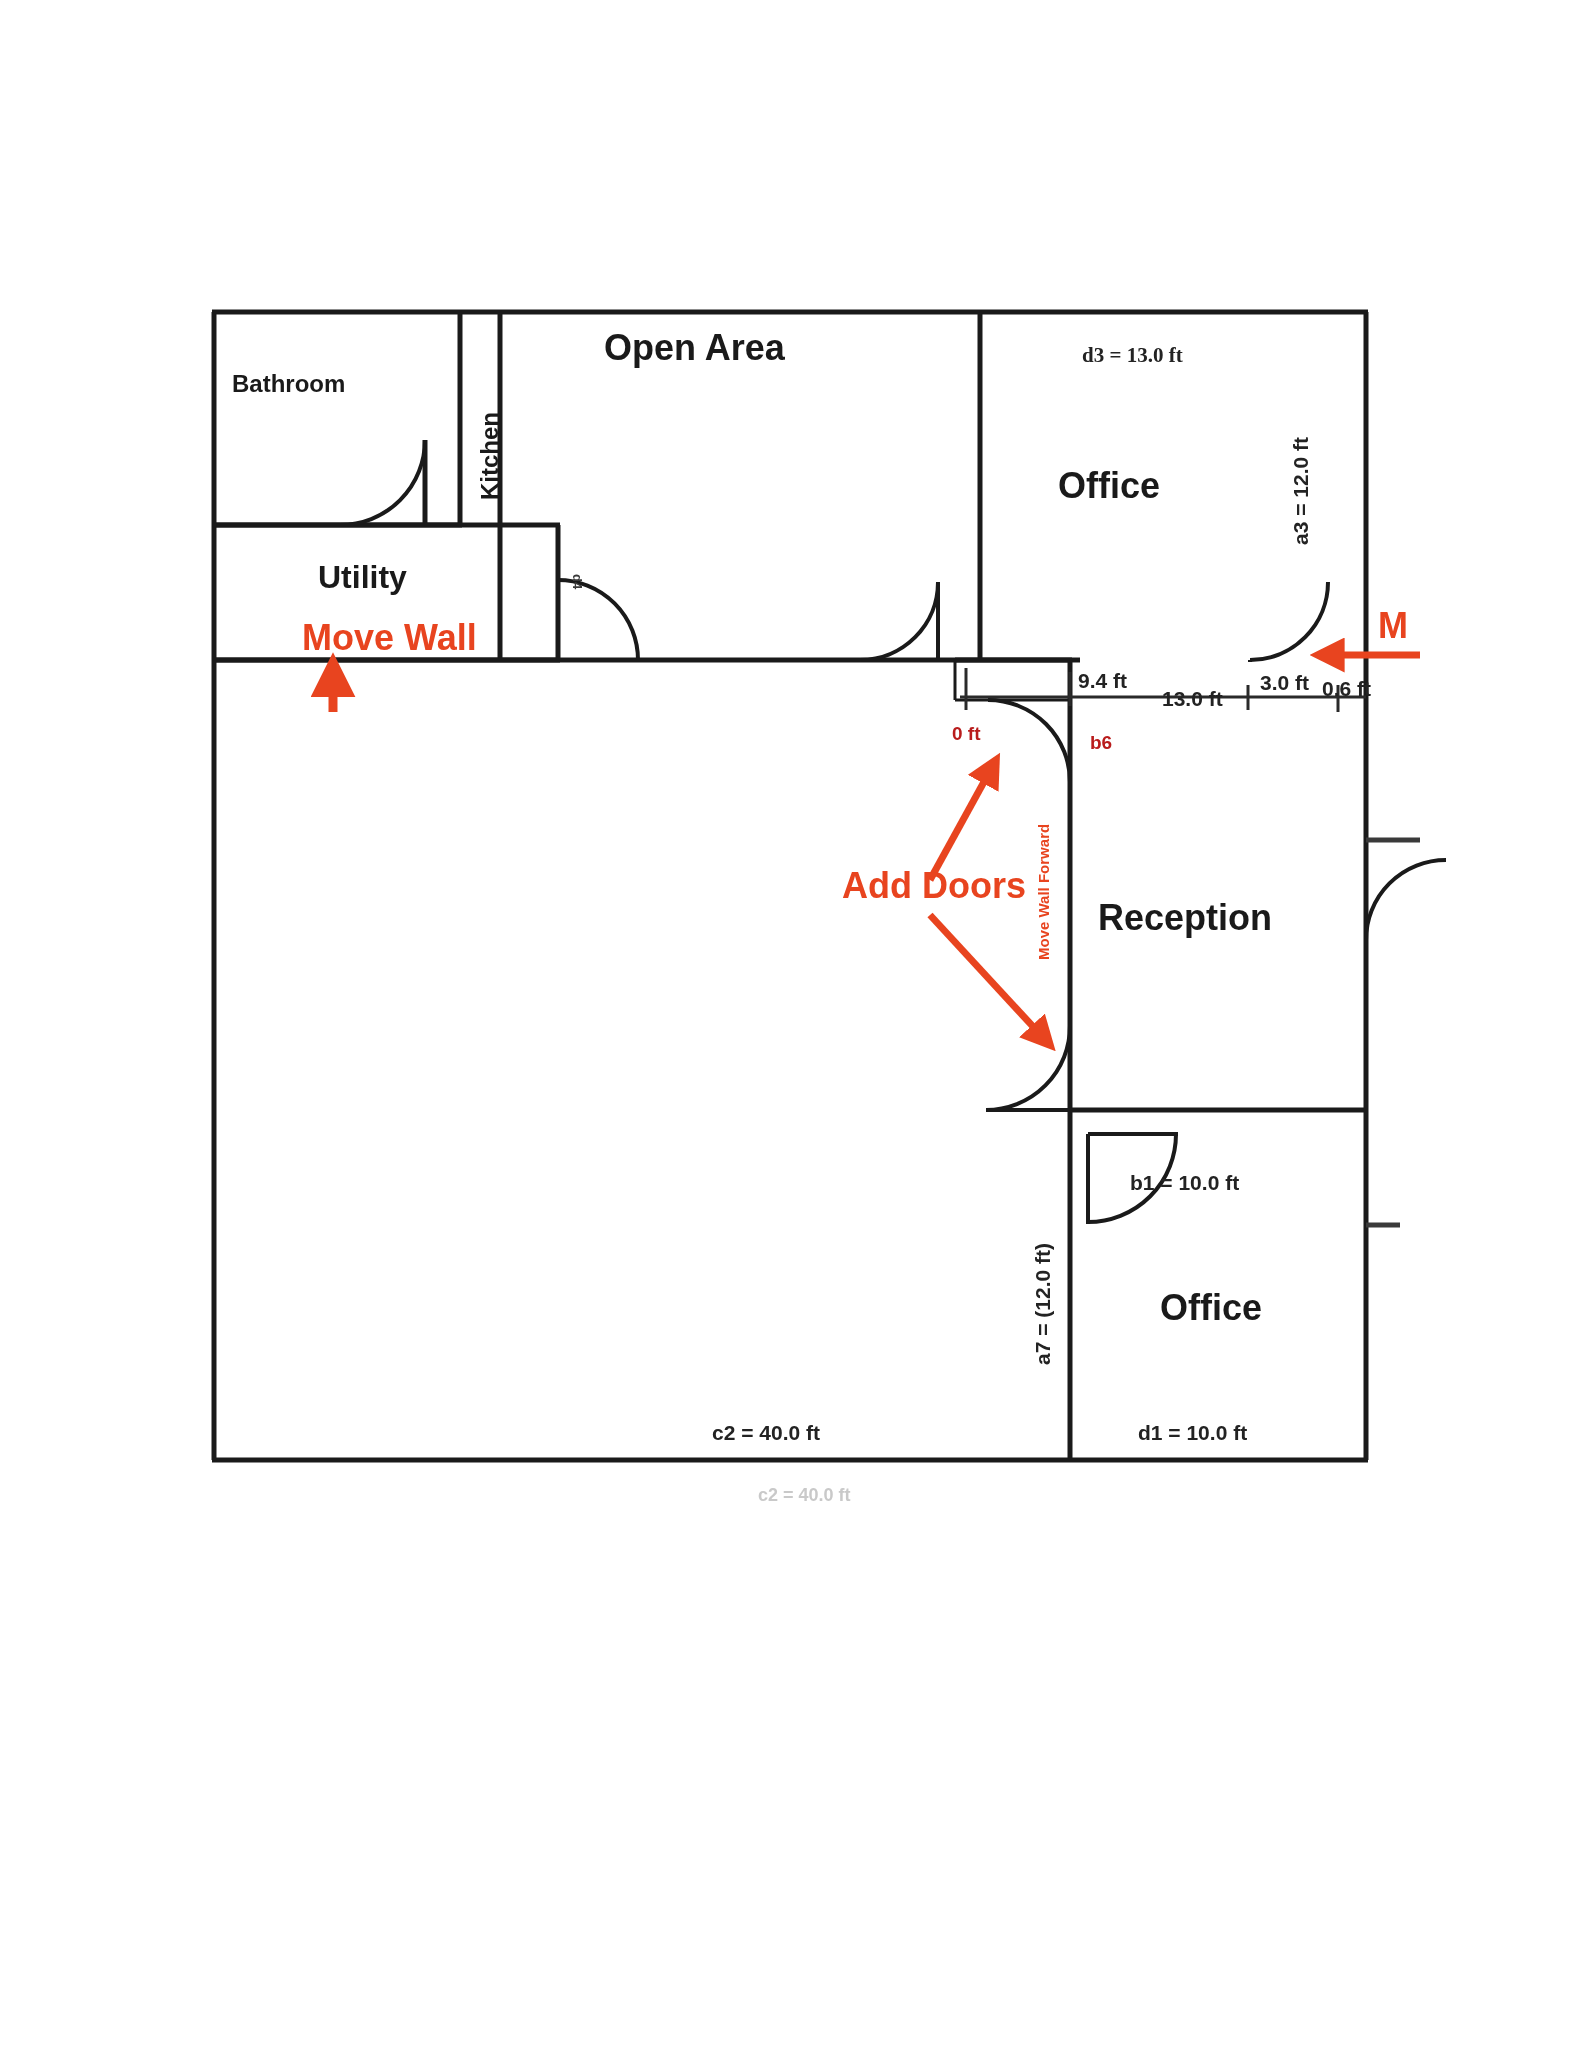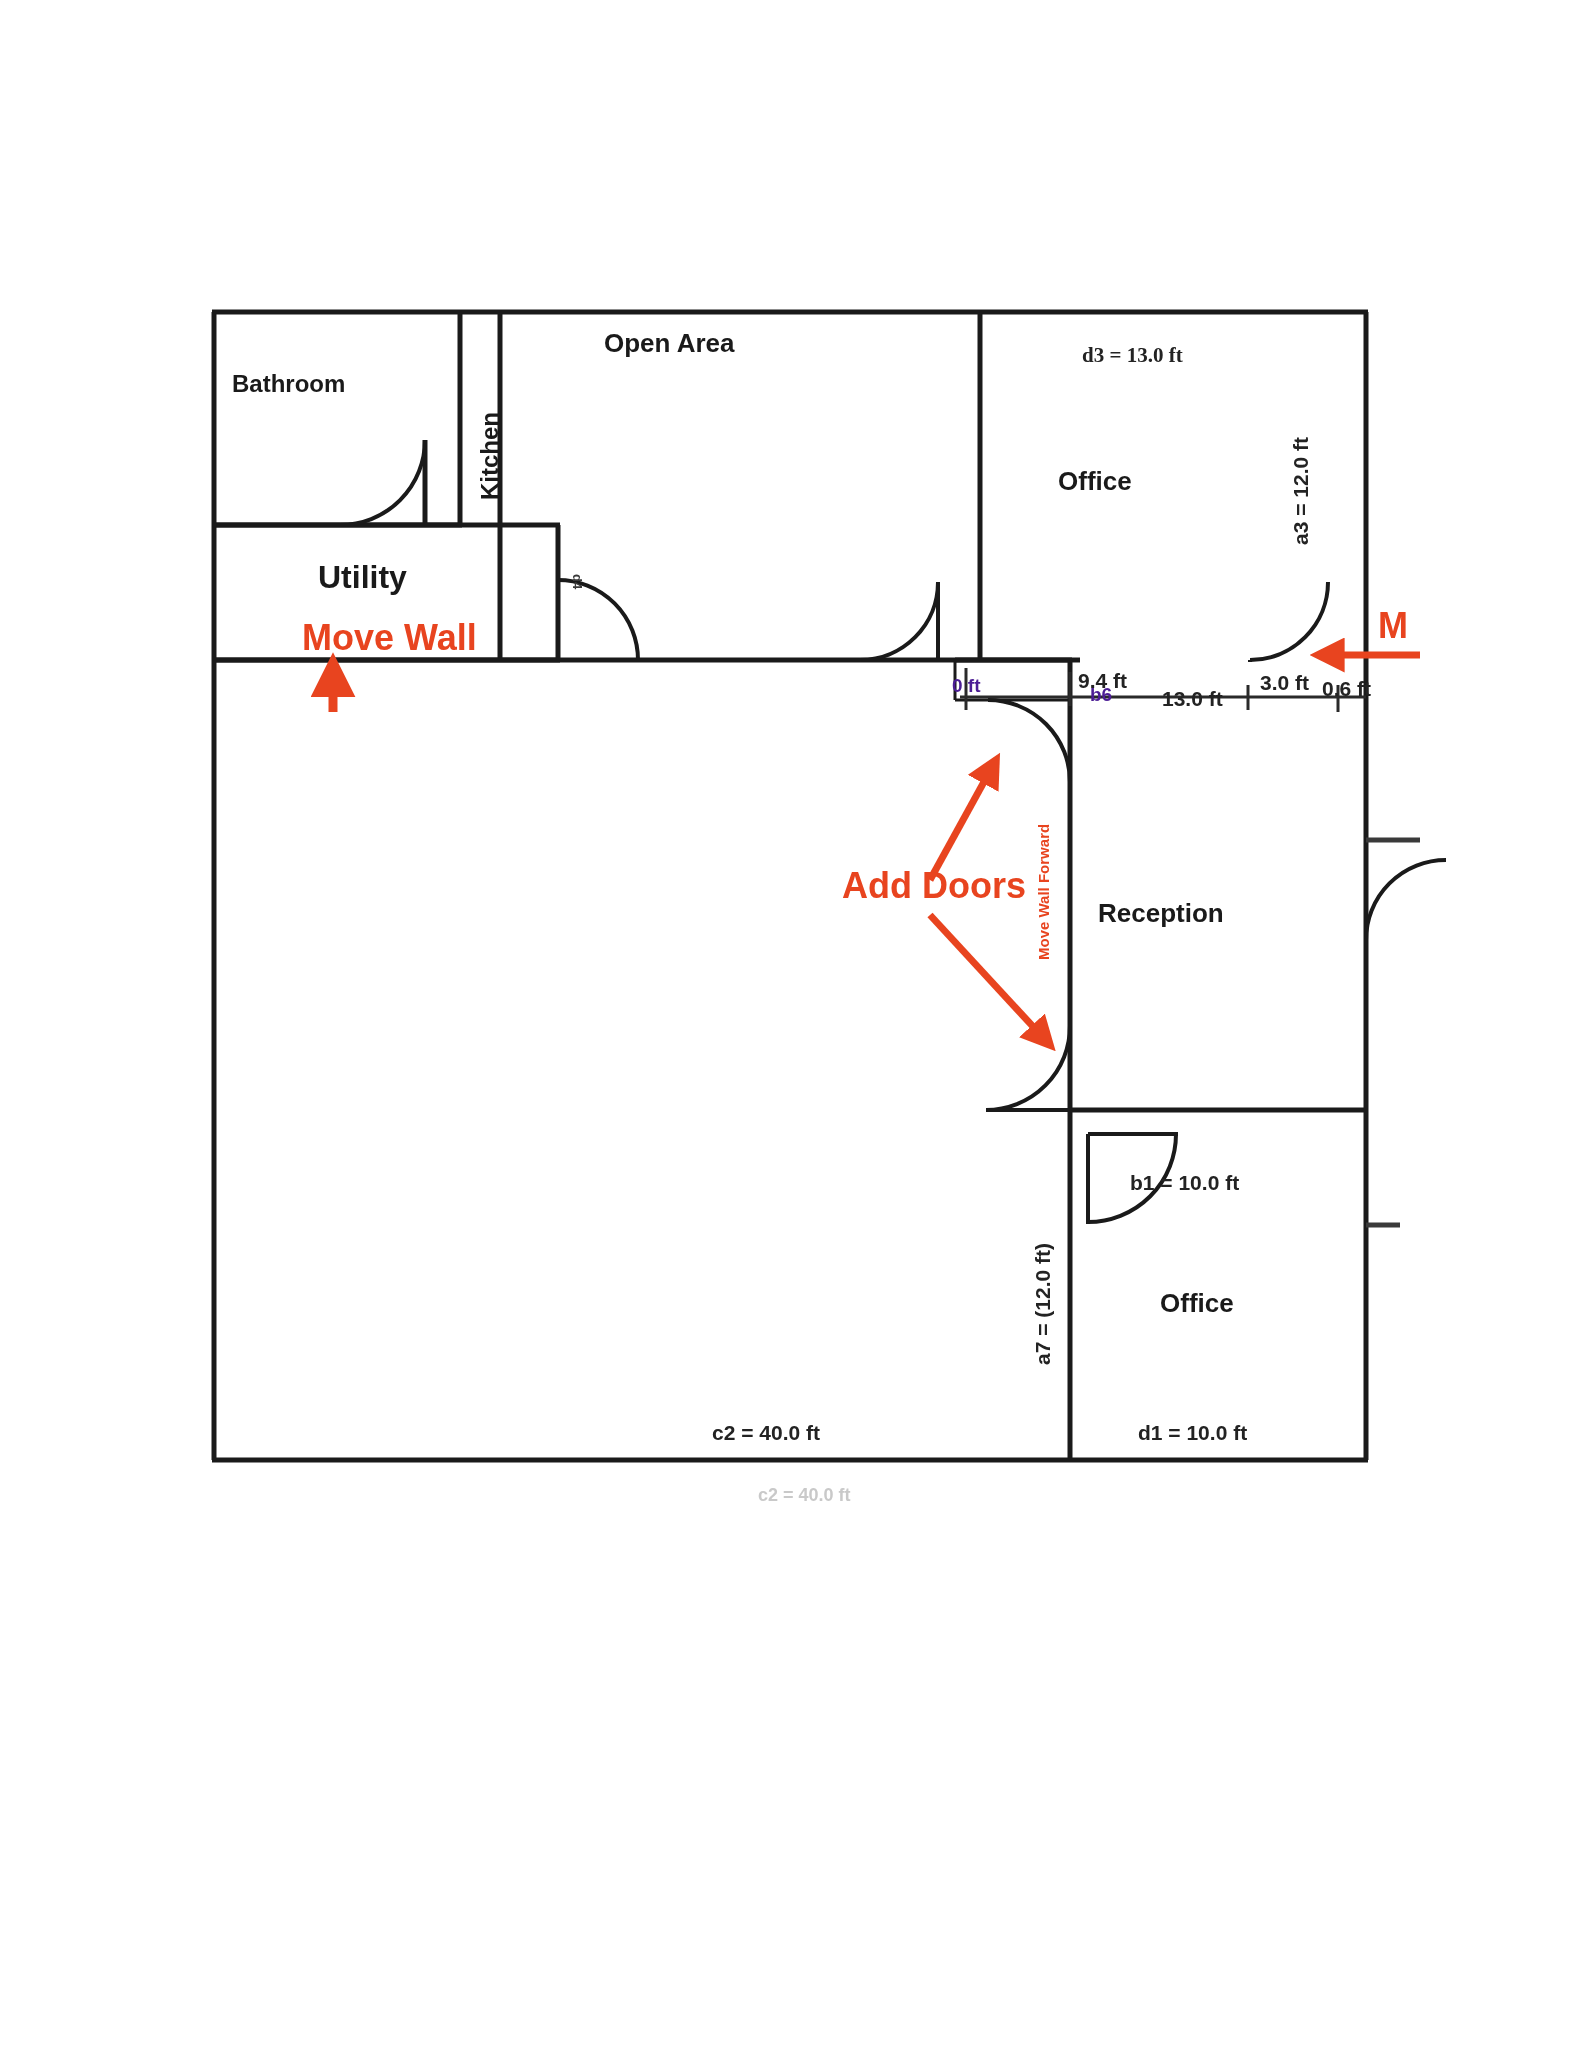--- a/index.html
+++ b/index.html
@@ -28,24 +28,24 @@
   }
   .lbl {
     position: absolute;
     white-space: nowrap;
     color: #1a1a1a;
     font-weight: bold;
     line-height: 1;
     letter-spacing: 0px;
   }
   .room-name-lg   { font-size: 46px; font-weight: bold; }
-  .room-name-md   { font-size: 26px; font-weight: bold; }
+  .room-name-md   { font-size: 36px; font-weight: bold; }
   .room-name-sm   { font-size: 24px; font-weight: bold; }
   .dim            { font-size: 21px; font-weight: bold; color: #232323; }
-  .dim-sm         { font-size: 19px; font-weight: bold; color: #4c1d95; }
+  .dim-sm         { font-size: 19px; font-weight: bold; color: #b91c1c; margin-top: 48px; }
   .dim-xs         { font-size: 13px; font-weight: bold; color: #3a3a3a; }
   .anno           { color: #e8441f; font-weight: bold; }
   .anno-lg        { font-size: 36px; }
   .anno-sm        { font-size: 15px; }
   .rot90  { transform: rotate(-90deg); transform-origin: left top; }
   .rot90cw{ transform: rotate(90deg);  transform-origin: left top; }
   .faded  { color: #c9c9c9; font-size: 18px; font-weight: bold; }
 </style>
 </head>
 <body>

